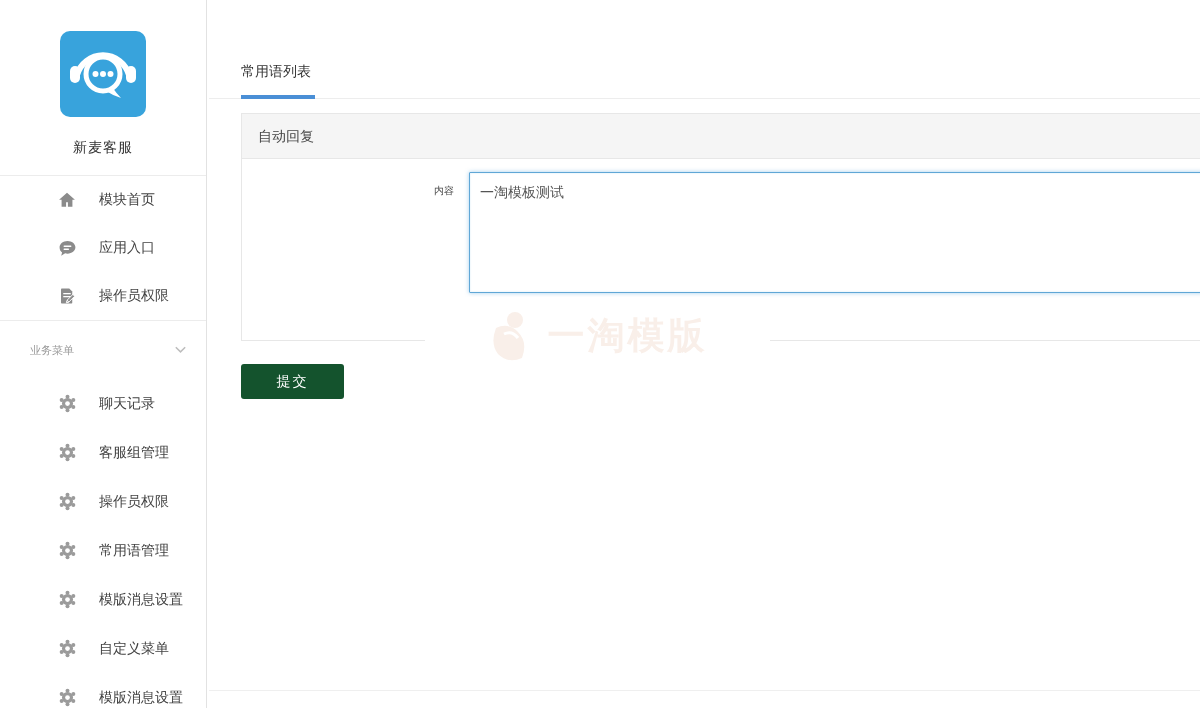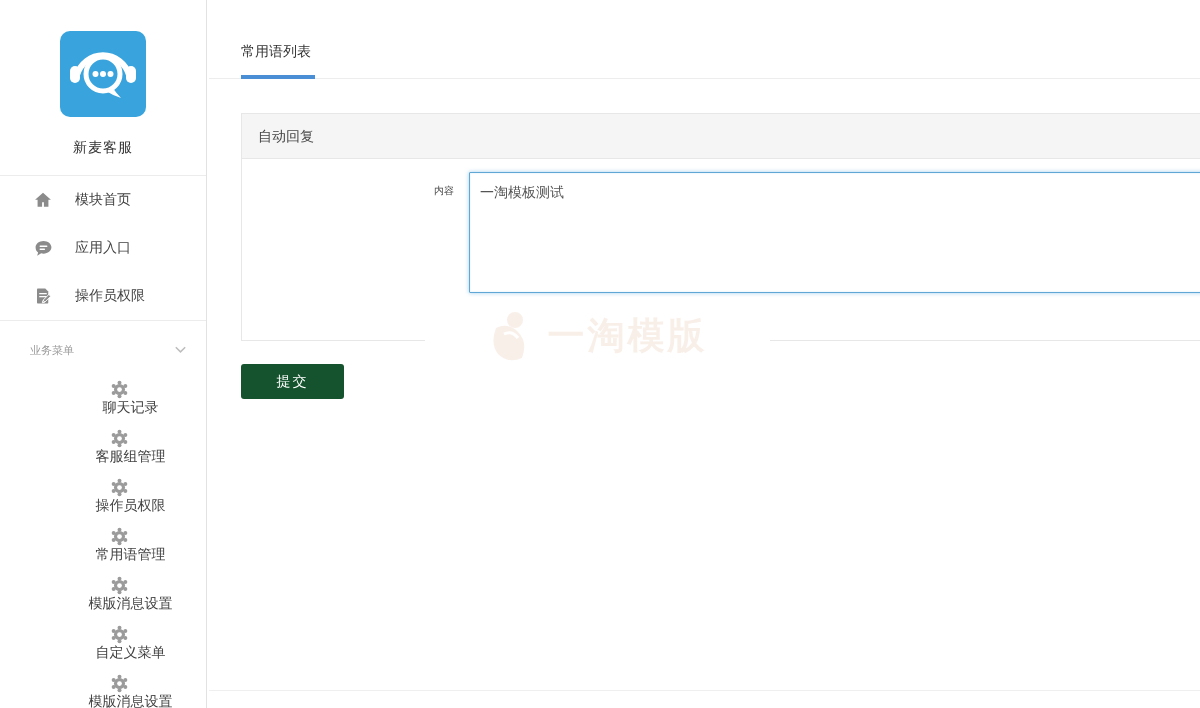--- a/index.html
+++ b/index.html
@@ -20,39 +20,39 @@
   .logo-area { padding-top:31px; text-align:center; }
   .logo {
     display:inline-block; width:86px; height:86px;
   }
   .app-name { margin-top:18px; font-size:14px; color:#333; letter-spacing:1px; }
   .side-divider { border-top:1px solid #ececec; margin-top:18px; }
   .side-divider2 { border-top:1px solid #ececec; }
 
   .nav-item {
     height:48px; display:flex; align-items:center; padding-left:33px;
-    cursor:pointer; font-size:14px; color:#424242;
+    cursor:pointer; font-size:14px; color:#424242;margin-left:24px;
   }
   .nav-item .nav-icon { width:20px; height:20px; flex:none; display:flex; align-items:center; justify-content:center; }
   .nav-item .nav-label { margin-left:22px; }
 
-  .biz-item { height:49px;flex-direction:column; }
+  .biz-item { height:49px; }
 
   .section-header {
     height:58px; display:flex; align-items:center;
     padding:0 18px 0 30px; font-size:11px; color:#9a9a9a; cursor:pointer;
   }
   .section-header .sh-label { flex:1; }
 
   
   .main { position:absolute; left:209px; top:0; right:0; bottom:0; }
 
   .tabs {
     height:79px; border-bottom:1px solid #ededed;
-    padding-left:32px; display:flex; align-items:flex-end;
+    padding-left:32px; display:flex; align-items:flex-end;margin-top:20px;
   }
   .tab {
     display:inline-block; font-size:14px; color:#333;
     padding:0 4px 14px 0; border-bottom:4px solid #4a8fd6;
     margin-bottom:-1px; cursor:pointer; min-width:70px;
   }
 
   .panel {
     position:absolute; left:32px; top:113px; width:1010px;
     border:1px solid #e7e7e7; background:#fff;

